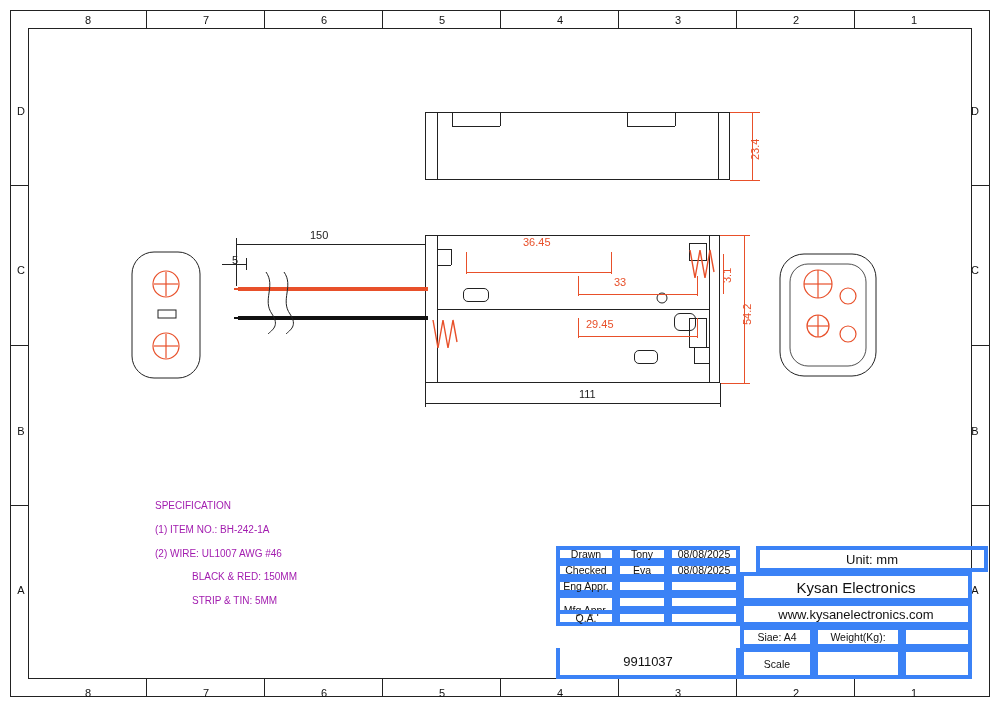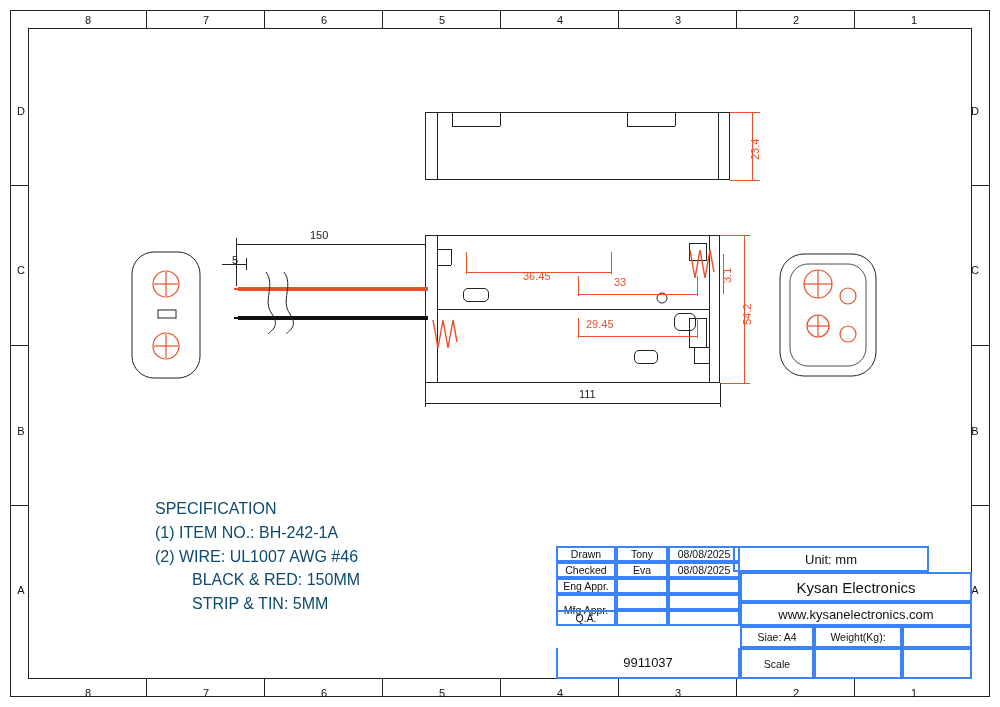--- a/index.html
+++ b/index.html
@@ -33,26 +33,26 @@
   
   .ln{position:absolute;background:#222;}
   .rl{position:absolute;background:#e8502a;}
   .blk{position:absolute;background:#111;}
   .box{position:absolute;border:1px solid #222;box-sizing:border-box;}
   .dim{position:absolute;font-size:11px;color:#e8502a;font-family:"Liberation Sans",sans-serif;}
   .dimv{position:absolute;font-size:11px;color:#e8502a;transform:rotate(-90deg);transform-origin:left top;}
   .dimk{position:absolute;font-size:11px;color:#222;}
 
   
-  .spec{position:absolute;font-size:16px;color:#0c4a6e;white-space:nowrap;}
+  .spec{position:absolute;font-size:10px;color:#a21caf;white-space:nowrap;}
 
   
   .tb{position:absolute;left:556px;top:546px;width:416px;height:133px;}
   .tb .cell{
-    position:absolute;border:2px solid #3b82f6;box-sizing:border-box;
+    position:absolute;border:4px solid #3b82f6;box-sizing:border-box;
     font-size:10.5px;display:flex;align-items:center;justify-content:center;
     color:#111;background:transparent;
   }
   .tb .big{font-size:15px;}
   .tb .mid{font-size:13px;}
   .tb .sku{font-size:14px;justify-content:flex-start;padding-left:4px;}
   .tb .skuval{font-size:13px;}
 </style>
 </head>
 <body>
@@ -161,21 +161,21 @@
     <div class="box" style="left:463px;top:288px;width:26px;height:14px;border-radius:5px;"></div>
     <div class="box" style="left:634px;top:350px;width:24px;height:14px;border-radius:5px;"></div>
     <div class="box" style="left:674px;top:313px;width:22px;height:18px;border-radius:6px;"></div>
     <svg style="position:absolute;left:655px;top:291px;width:14px;height:14px;">
       <circle cx="7" cy="7" r="5" fill="none" stroke="#222" stroke-width="1"></circle>
     </svg>
 
     <div class="rl" style="left:466px;top:272px;width:145px;height:1px;"></div>
     <div class="rl" style="left:466px;top:252px;width:1px;height:22px;"></div>
     <div class="rl" style="left:611px;top:252px;width:1px;height:22px;"></div>
-    <div class="dim" style="left:523px;top:270px;">36.45</div>
+    <div class="dim" style="left:523px;top:236px;">36.45</div>
 
     <div class="rl" style="left:578px;top:294px;width:120px;height:1px;"></div>
     <div class="rl" style="left:578px;top:276px;width:1px;height:20px;"></div>
     <div class="rl" style="left:697px;top:276px;width:1px;height:20px;"></div>
     <div class="dim" style="left:614px;top:276px;">33</div>
 
     <div class="rl" style="left:578px;top:336px;width:120px;height:1px;"></div>
     <div class="rl" style="left:578px;top:318px;width:1px;height:20px;"></div>
     <div class="rl" style="left:697px;top:318px;width:1px;height:20px;"></div>
     <div class="dim" style="left:586px;top:318px;">29.45</div>
@@ -266,21 +266,21 @@
     <div class="cell" style="left:112px;top:32px;width:72px;height:16px;"></div>
 
     <div class="cell" style="left:0px;top:48px;width:60px;height:32px;">Mfg Appr.</div>
     <div class="cell" style="left:60px;top:48px;width:52px;height:16px;"></div>
     <div class="cell" style="left:112px;top:48px;width:72px;height:16px;"></div>
 
     <div class="cell" style="left:0px;top:64px;width:60px;height:16px;">Q.A.</div>
     <div class="cell" style="left:60px;top:64px;width:52px;height:16px;"></div>
     <div class="cell" style="left:112px;top:64px;width:72px;height:16px;"></div>
 
-    <div class="cell mid" style="left:177px;top:0px;width:196px;height:26px;">Unit: mm</div>
+    <div class="cell mid" style="left:200px;top:0px;width:232px;height:26px;">Unit: mm</div>
     <div class="cell big" style="left:184px;top:26px;width:232px;height:30px;">Kysan Electronics</div>
     <div class="cell mid" style="left:184px;top:56px;width:232px;height:24px;">www.kysanelectronics.com</div>
 
     <div class="cell skuval" style="left:0px;top:102px;width:184px;height:31px;border-top:none;">9911037</div>
 
     <div class="cell" style="left:184px;top:80px;width:74px;height:22px;">Siae: A4</div>
     <div class="cell" style="left:258px;top:80px;width:88px;height:22px;">Weight(Kg):</div>
     <div class="cell" style="left:346px;top:80px;width:70px;height:22px;"></div>
 
     <div class="cell" style="left:184px;top:102px;width:74px;height:31px;">Scale</div>

